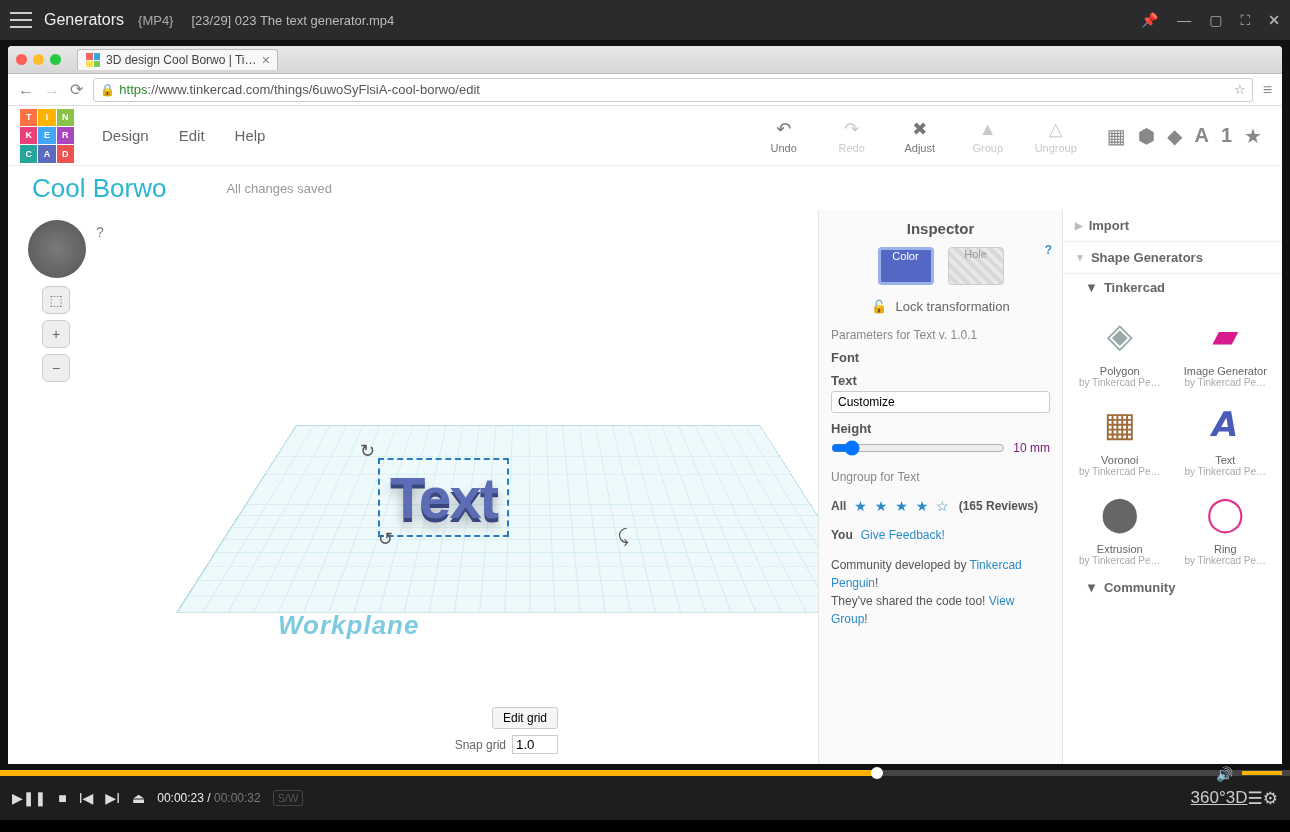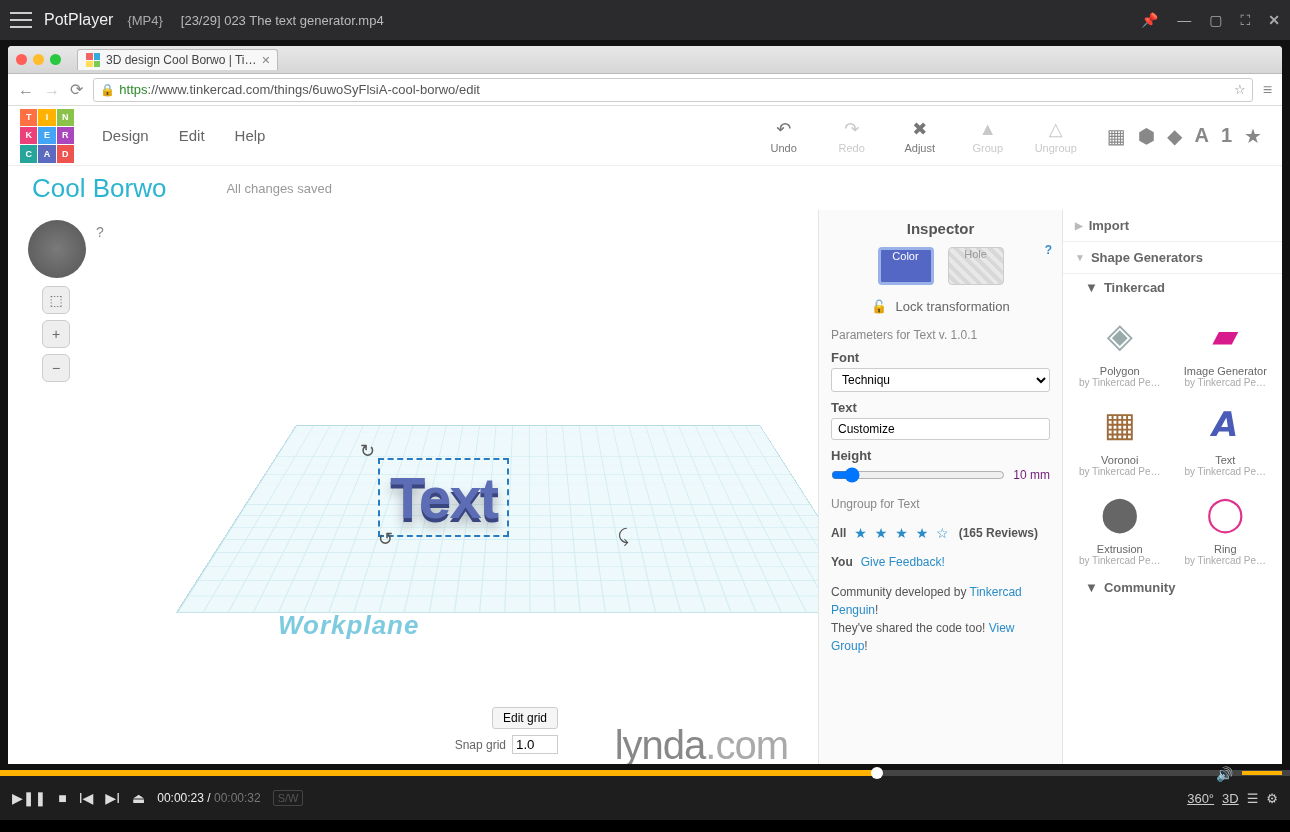--- a/index.html
+++ b/index.html
@@ -108,33 +108,33 @@
 
 .progress-bar { height: 6px; background:#444; position: relative; }
 .progress-fill { height:100%; background:#ffb300; width: 68%; }
 .progress-thumb { position:absolute; left: 68%; top: -3px; width:12px; height:12px; background:#fff; border-radius:50%; transform:translateX(-50%); }
 .vol-bar { position:absolute; right:8px; top:1px; width: 40px; height:4px; background:#ffb300; }
 .controls { height: 44px; background:#1e1e1e; display:flex; align-items:center; padding: 0 12px; gap: 12px; color:#ccc; font-size:12px; }
 .controls .pbtn { font-size: 14px; cursor:pointer; color:#ddd; }
 .controls .time { color:#eee; }
 .controls .time .dur { color:#777; }
 .controls .sw { color:#555; font-size:11px; border:1px solid #444; padding:1px 4px; border-radius:2px; }
-.controls .right { margin-left:auto; display:flex; gap: 8px; align-items:center; font-size:13px; }
+.controls .right { margin-left:auto; display:flex; gap: 0; align-items:center; font-size:17px; }
 .controls .right span { cursor:pointer; }
 </style>
 </head>
 <body>
 
 <div class="potplayer-bar">
   <div class="hamburger">
       <span></span>
       <span></span>
       <span></span>
     </div>
-  <span class="app-name">PotPlayer</span>
+  <span class="app-name">Generators</span>
   <span class="codec">{MP4}</span>
   <span class="title">[23/29] 023 The text generator.mp4</span>
   <div class="right">
     <span>📌</span>
     <span>—</span>
     <span>▢</span>
     <span>⛶</span>
     <span class="close-x">✕</span>
   </div>
 </div>
@@ -242,41 +242,39 @@
           <span class="rot-arrow" style="left:610px; top:316px;">⤹</span>
           <div class="workplane-label">Workplane</div>
 
           <div class="edit-grid-box">
             <button class="edit-grid-btn">Edit grid</button>
             <div class="snap-row">
               <span>Snap grid</span>
               <input type="number" step="0.1" value="1.0" style="">
             </div>
           </div>
-          <div class="lynda"><b>lynda</b><span>.com</span></div>
         </div>
 
         <div class="inspector">
           <h3>Inspector</h3>
           <div class="swatch-row">
             <div class="swatch color">
                 <span>Color</span>
               </div>
             <div class="swatch hole">
                 <span>Hole</span>
               </div>
             <span class="help-q">?</span>
           </div>
           <div class="lock-row">
             <span>🔓</span>
             <span>Lock transformation</span>
           </div>
           <div class="params-hdr">Parameters for Text v. 1.0.1</div>
           <div class="param-label">Font</div>
-          <select class="param-select"><option>Techniqu</option></select>
           <div class="param-label">Text</div>
           <input class="param-input" value="Customize" style="">
           <div class="param-label">Height</div>
           <div class="slider-row">
             <input type="range" min="0" max="100" value="8" style="">
             <span class="slider-val">10 mm</span>
           </div>
           <div class="ratings">
             <div class="hdr">Ungroup for Text</div>
             <div class="row">

